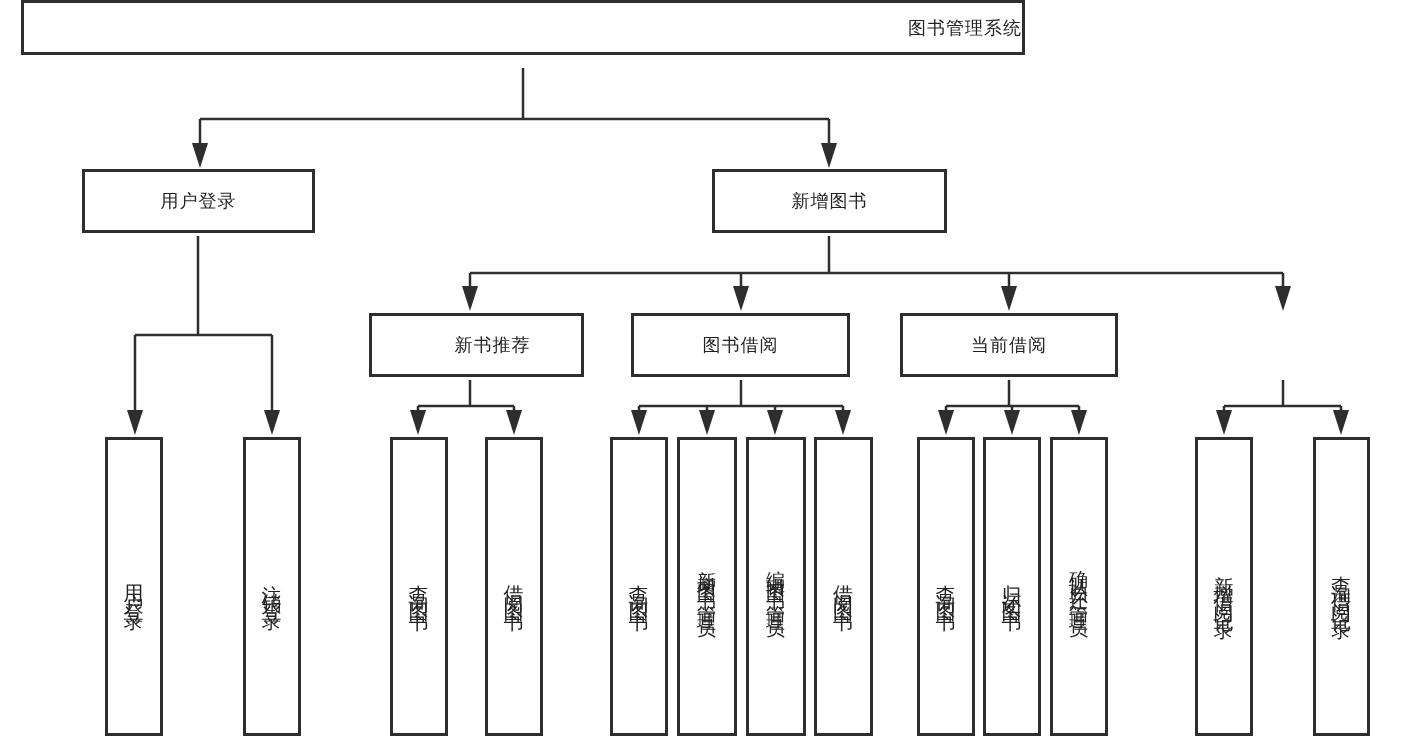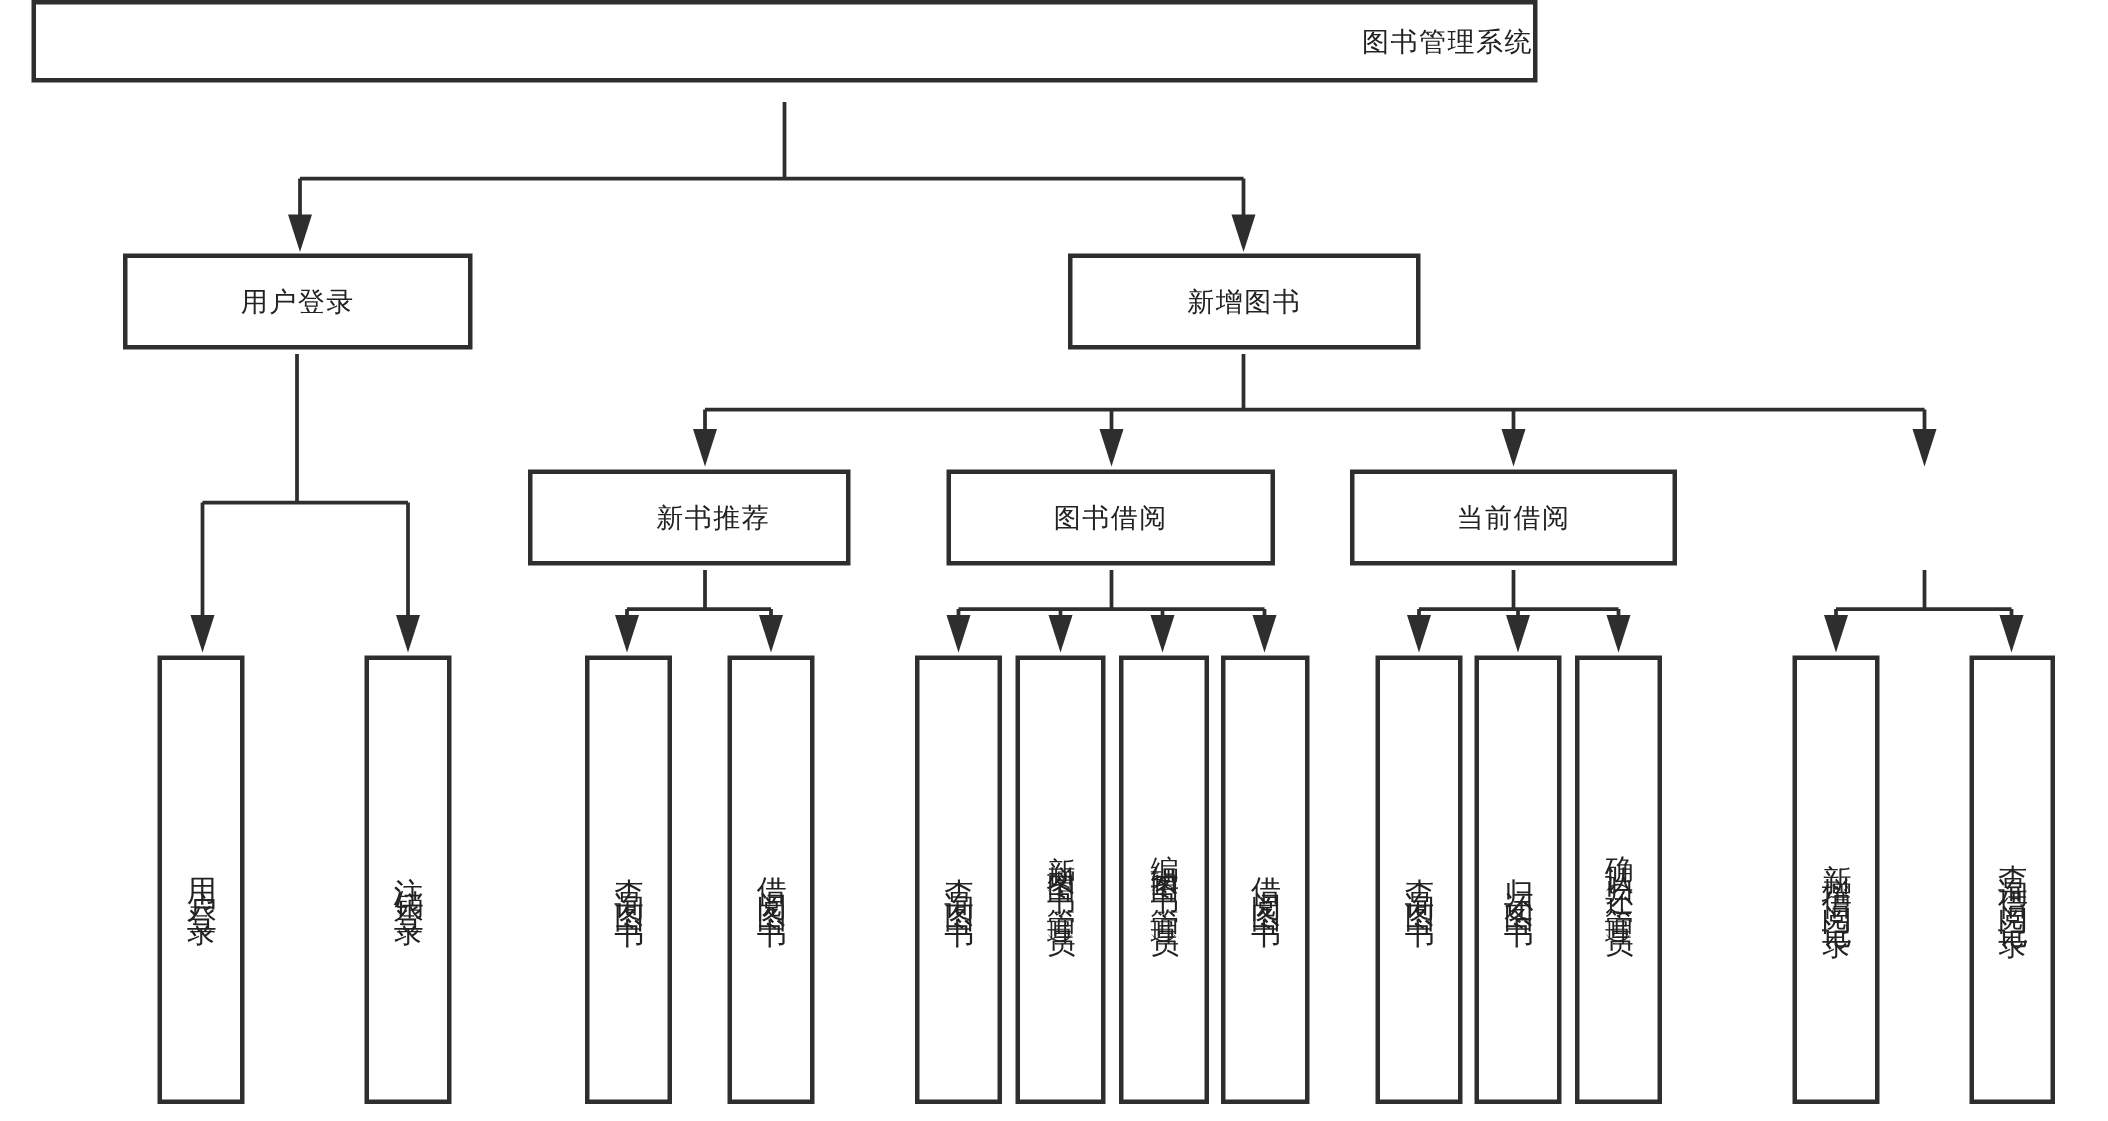--- a/index.html
+++ b/index.html
@@ -127,21 +127,21 @@
     <span class="h-label">图书管理系统</span>
   </div>
 
   <div class="box" style="left:82px; top:169px; width:233px; height:64px;">
     <span class="h-label">用户登录</span>
   </div>
   <div class="box" style="left:712px; top:169px; width:235px; height:64px;">
     <span class="h-label">新增图书</span>
   </div>
 
-  <div class="box" style="left:352px; top:313px; width:215px; height:64px;padding-left:32px;">
+  <div class="box" style="left:369px; top:313px; width:215px; height:64px;padding-left:32px;">
     <span class="h-label">新书推荐</span>
   </div>
   <div class="box" style="left:631px; top:313px; width:219px; height:64px;align-items:center;">
     <span class="h-label">图书借阅</span>
   </div>
   <div class="box" style="left:900px; top:313px; width:218px; height:64px;">
     <span class="h-label">当前借阅</span>
   </div>
 
   <div class="box" style="left:105px; top:437px; width:58px; height:299px;">

